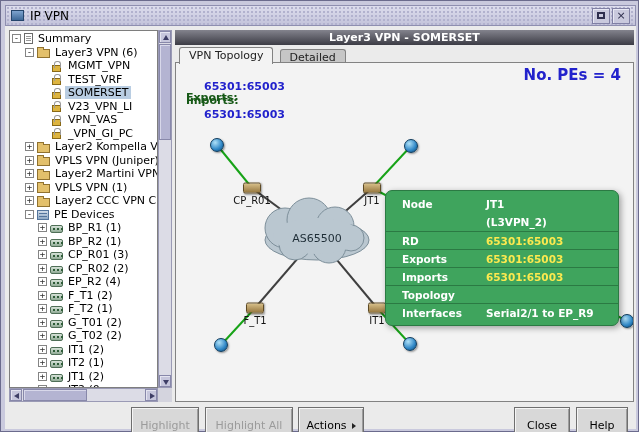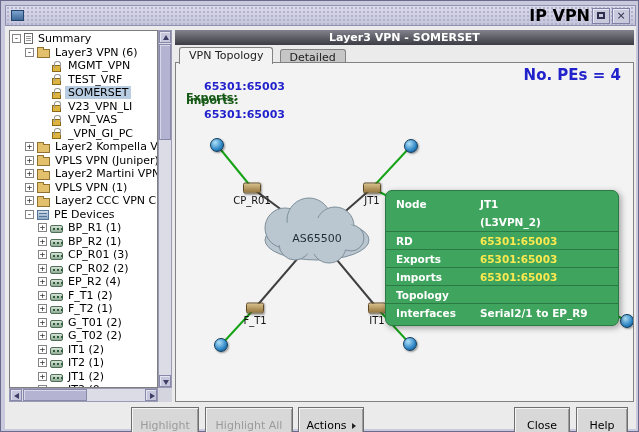--- a/index.html
+++ b/index.html
@@ -9,21 +9,21 @@
   .window { position:absolute; left:0; top:0; width:639px; height:432px;
             background:#c9c9dd; border:1px solid #6b6b8d; }
 
   
   .titlebar { position:absolute; left:4px; top:4px; width:631px; height:21px;
     background-image:radial-gradient(#b2b2ce 1px, rgba(0,0,0,0) 1px), linear-gradient(#dddded,#c3c3da);
     background-size:4px 4px, 100% 100%;
     border:1px solid #8f8fb0; display:flex; align-items:center; padding:0 5px; }
   .title-icon { width:13px; height:11px; background:linear-gradient(#7ea3cf,#3d6898);
     border:1px solid #24446b; margin-right:6px; flex:none; }
-  .title-text { font-size:16px; font-weight:bold; color:#000; flex:1; white-space:nowrap;text-align:right; }
+  .title-text { font-size:12px; font-weight:normal; color:#000; flex:1; white-space:nowrap; }
   .tb-btn { width:18px; height:16px; background:#c9c9dd; border:1px solid #8080a4;
     margin-left:2px; display:flex; align-items:center; justify-content:center;
     font-size:11px; line-height:1; color:#2e2e4e; padding:0; cursor:pointer;
     box-shadow:inset 1px 1px 0 #e8e8f4; font-family:inherit; }
   .sq { display:inline-block; width:8px; height:7px; border:2px solid #2e2e4e; }
 
   .main-bg { position:absolute; left:4px; top:25px; width:631px; height:378px; background:#ebebeb; }
 
   
   .tree-panel { position:absolute; left:8px; top:29px; width:163px; height:372px; }
@@ -112,21 +112,21 @@
   .pe-label { position:absolute; transform:translate(-50%,0); font-size:10px; color:#111; white-space:nowrap; }
   .ce-node { position:absolute; width:14px; height:14px; border-radius:50%;
     background:radial-gradient(circle at 35% 30%, #aee0f7, #2e86c6 60%, #12466e);
     border:1px solid #0d3a5c; transform:translate(-50%,-50%);
     box-shadow:1px 1px 2px rgba(0,0,0,.4); cursor:pointer; }
 
   
   .tooltip { position:absolute; left:209px; top:127px; width:234px; background:#3fa45d;
     border:1px solid #2b7a43; border-radius:7px; padding:4px 0;
     box-shadow:2px 2px 6px rgba(0,0,0,.35); z-index:5; }
-  .tiprow { display:flex; align-items:center; min-height:18px; padding:1px 10px; }
+  .tiprow { display:flex; align-items:center; min-height:18px; padding:1px 16px; }
   .tiprow.sep { border-top:1px solid #2b7a43; }
   .tiplabel { width:84px; flex:none; font-size:10.5px; font-weight:bold; color:#fff; }
   .tipvalue { font-size:10.5px; font-weight:bold; }
   .tipvalue.white { color:#fff; }
   .tipvalue.yellow { color:#fce94f; }
 
   
   .buttonbar { position:absolute; left:4px; top:403px; width:631px; height:25px; background:#ebebeb; }
   .btn { position:absolute; top:3px; height:36px; font-size:11px; font-family:inherit;
     background:#d8d8d8; border:1px solid #6e6e6e; color:#000; cursor:pointer;

